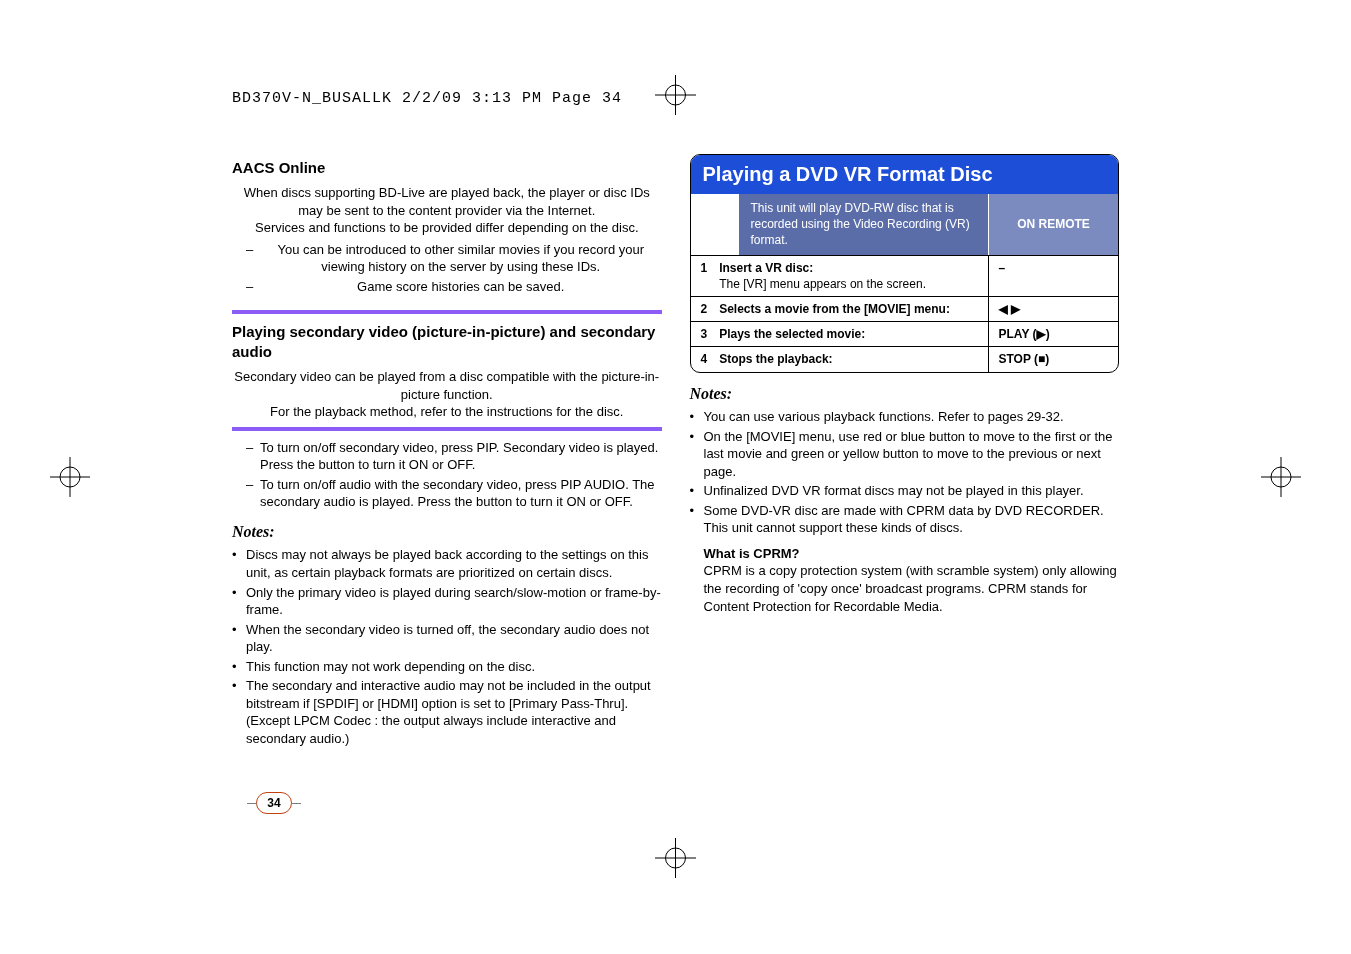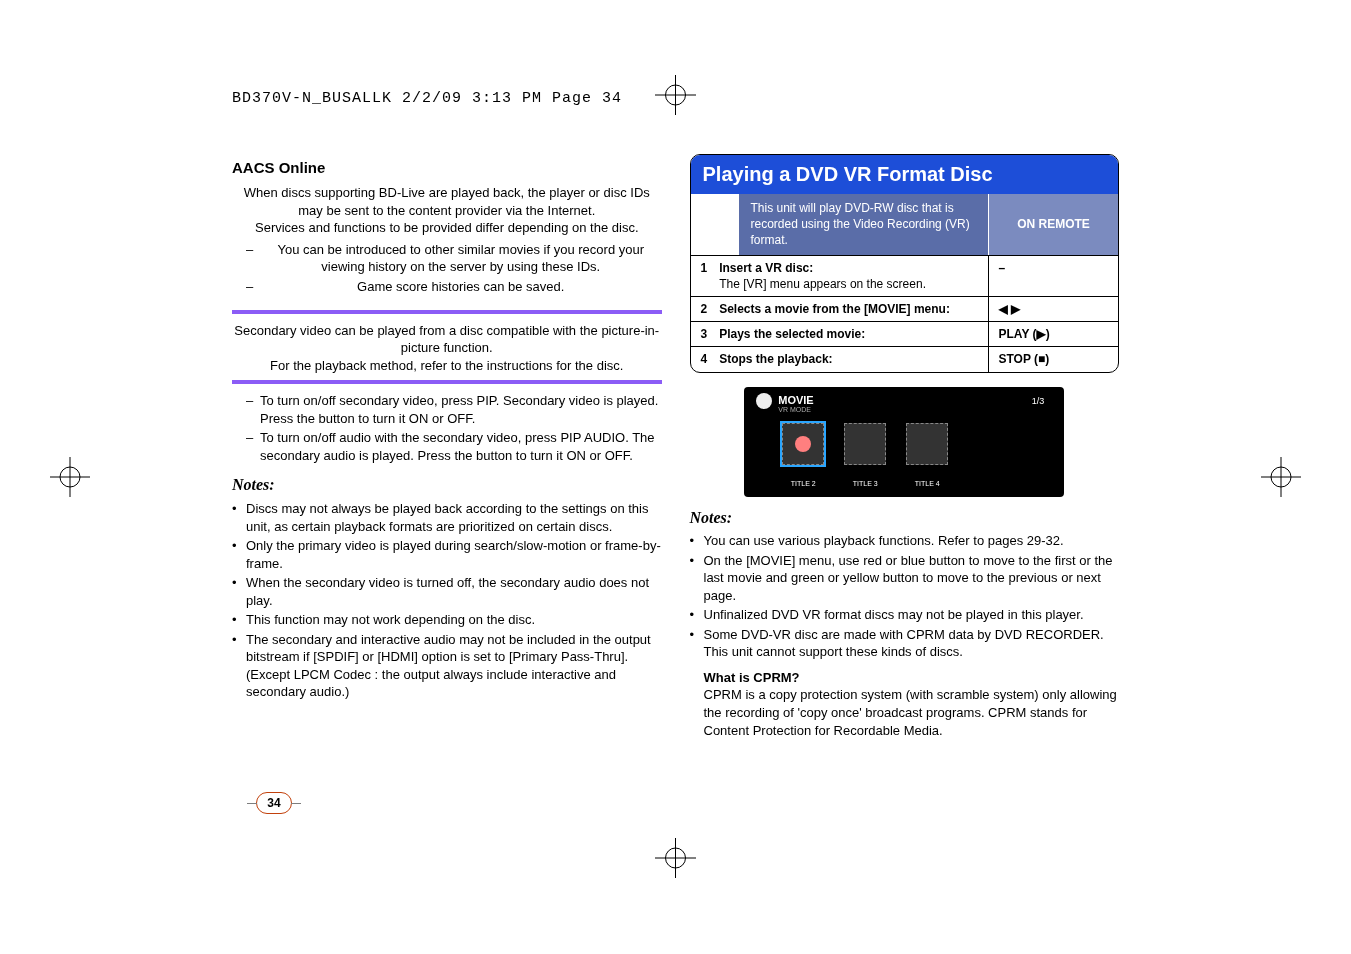--- a/index.html
+++ b/index.html
@@ -150,20 +150,21 @@
     <h2 class="h2">AACS Online</h2>
     <div class="intro">
       <div>When discs supporting BD-Live are played back, the player or disc IDs may be sent to the content provider via the Internet.</div>
       <div>Services and functions to be provided differ depending on the disc.</div>
       <ul class="dash">
         <li>You can be introduced to other similar movies if you record your viewing history on the server by using these IDs.</li>
         <li>Game score histories can be saved.</li>
       </ul>
     </div>
 
+    <h2 class="h2">Playing secondary video (picture-in-picture) and secondary audio</h2>
     <div class="intro">
       <div>Secondary video can be played from a disc compatible with the picture-in-picture function.</div>
       <div>For the playback method, refer to the instructions for the disc.</div>
     </div>
     <ul class="dash">
       <li>To turn on/off secondary video, press PIP. Secondary video is played. Press the button to turn it ON or OFF.</li>
       <li>To turn on/off audio with the secondary video, press PIP AUDIO. The secondary audio is played. Press the button to turn it ON or OFF.</li>
     </ul>
 
     <h3 class="notes">Notes:</h3>
@@ -205,38 +206,20 @@
         </tr>
         <tr>
           <td class="idx">4</td>
           <td class="lab"><span>Stops the playback:</span></td>
           <td class="rem">STOP (■)</td>
         </tr>
       </tbody>
         </table>
     </div>
 
-    <div class="screenshot">
-      <div class="disc-icon"></div>
-      <div class="toplabel">MOVIE</div>
-      <div class="toplabel-sub">VR MODE</div>
-      <div class="pager">1/3</div>
-      <div class="thumbs">
-        <div class="thumb sel">
-            <div class="dot"></div>
-          </div>
-        <div class="thumb"></div>
-        <div class="thumb"></div>
-      </div>
-      <div class="thumb-titles">
-        <div class="thumb-title">TITLE 2</div>
-        <div class="thumb-title">TITLE 3</div>
-        <div class="thumb-title">TITLE 4</div>
-      </div>
-    </div>
 
     <h3 class="notes">Notes:</h3>
     <ul class="bul">
       <li>You can use various playback functions. Refer to pages 29-32.</li>
       <li>On the [MOVIE] menu, use red or blue button to move to the first or the last movie and green or yellow button to move to the previous or next page.</li>
       <li>Unfinalized DVD VR format discs may not be played in this player.</li>
       <li>Some DVD-VR disc are made with CPRM data by DVD RECORDER. This unit cannot support these kinds of discs.</li>
     </ul>
     <div style="padding-left:14px;">
       <div style="font-weight:bold;margin-top:6px;">What is CPRM?</div>

